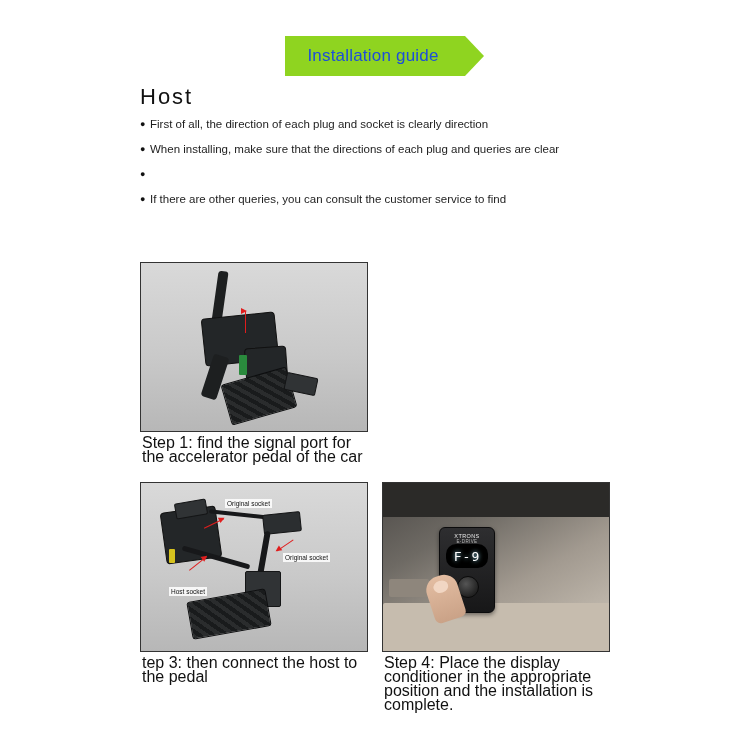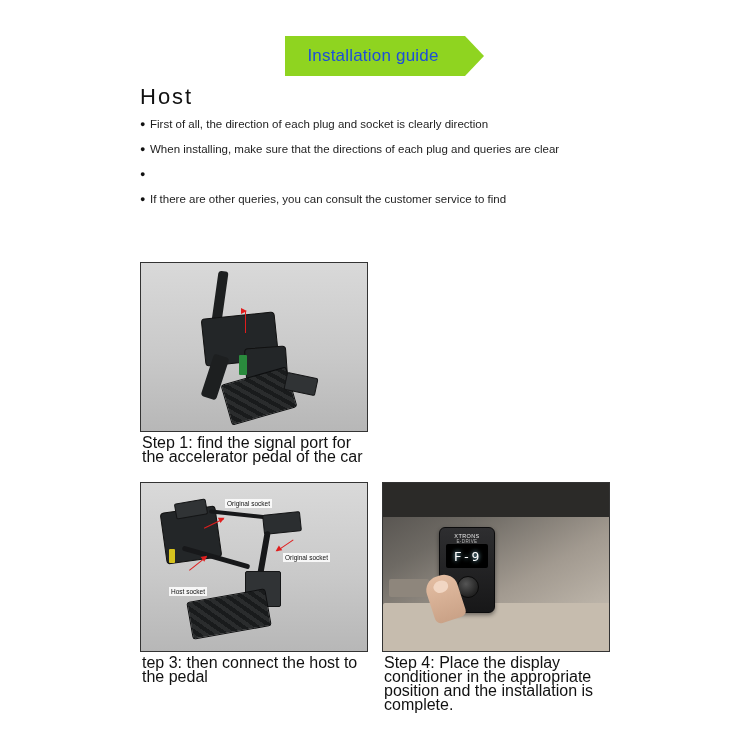--- a/index.html
+++ b/index.html
@@ -254,21 +254,21 @@
     color: #e8e8e8;
     letter-spacing: .4px;
   }
   .device-screen {
     position: absolute;
     left: 6px;
     top: 16px;
     width: 42px;
     height: 24px;
     background: #000;
-    border-radius: 2px;
+    border-radius: 10px;
     display: flex;
     align-items: center;
     justify-content: center;
   }
   .device-value {
     color: #ffffff;
     font-family: "DejaVu Sans Mono", monospace;
     font-size: 13px;
     letter-spacing: 1px;
     text-shadow: 0 0 4px #9fe8ff;

